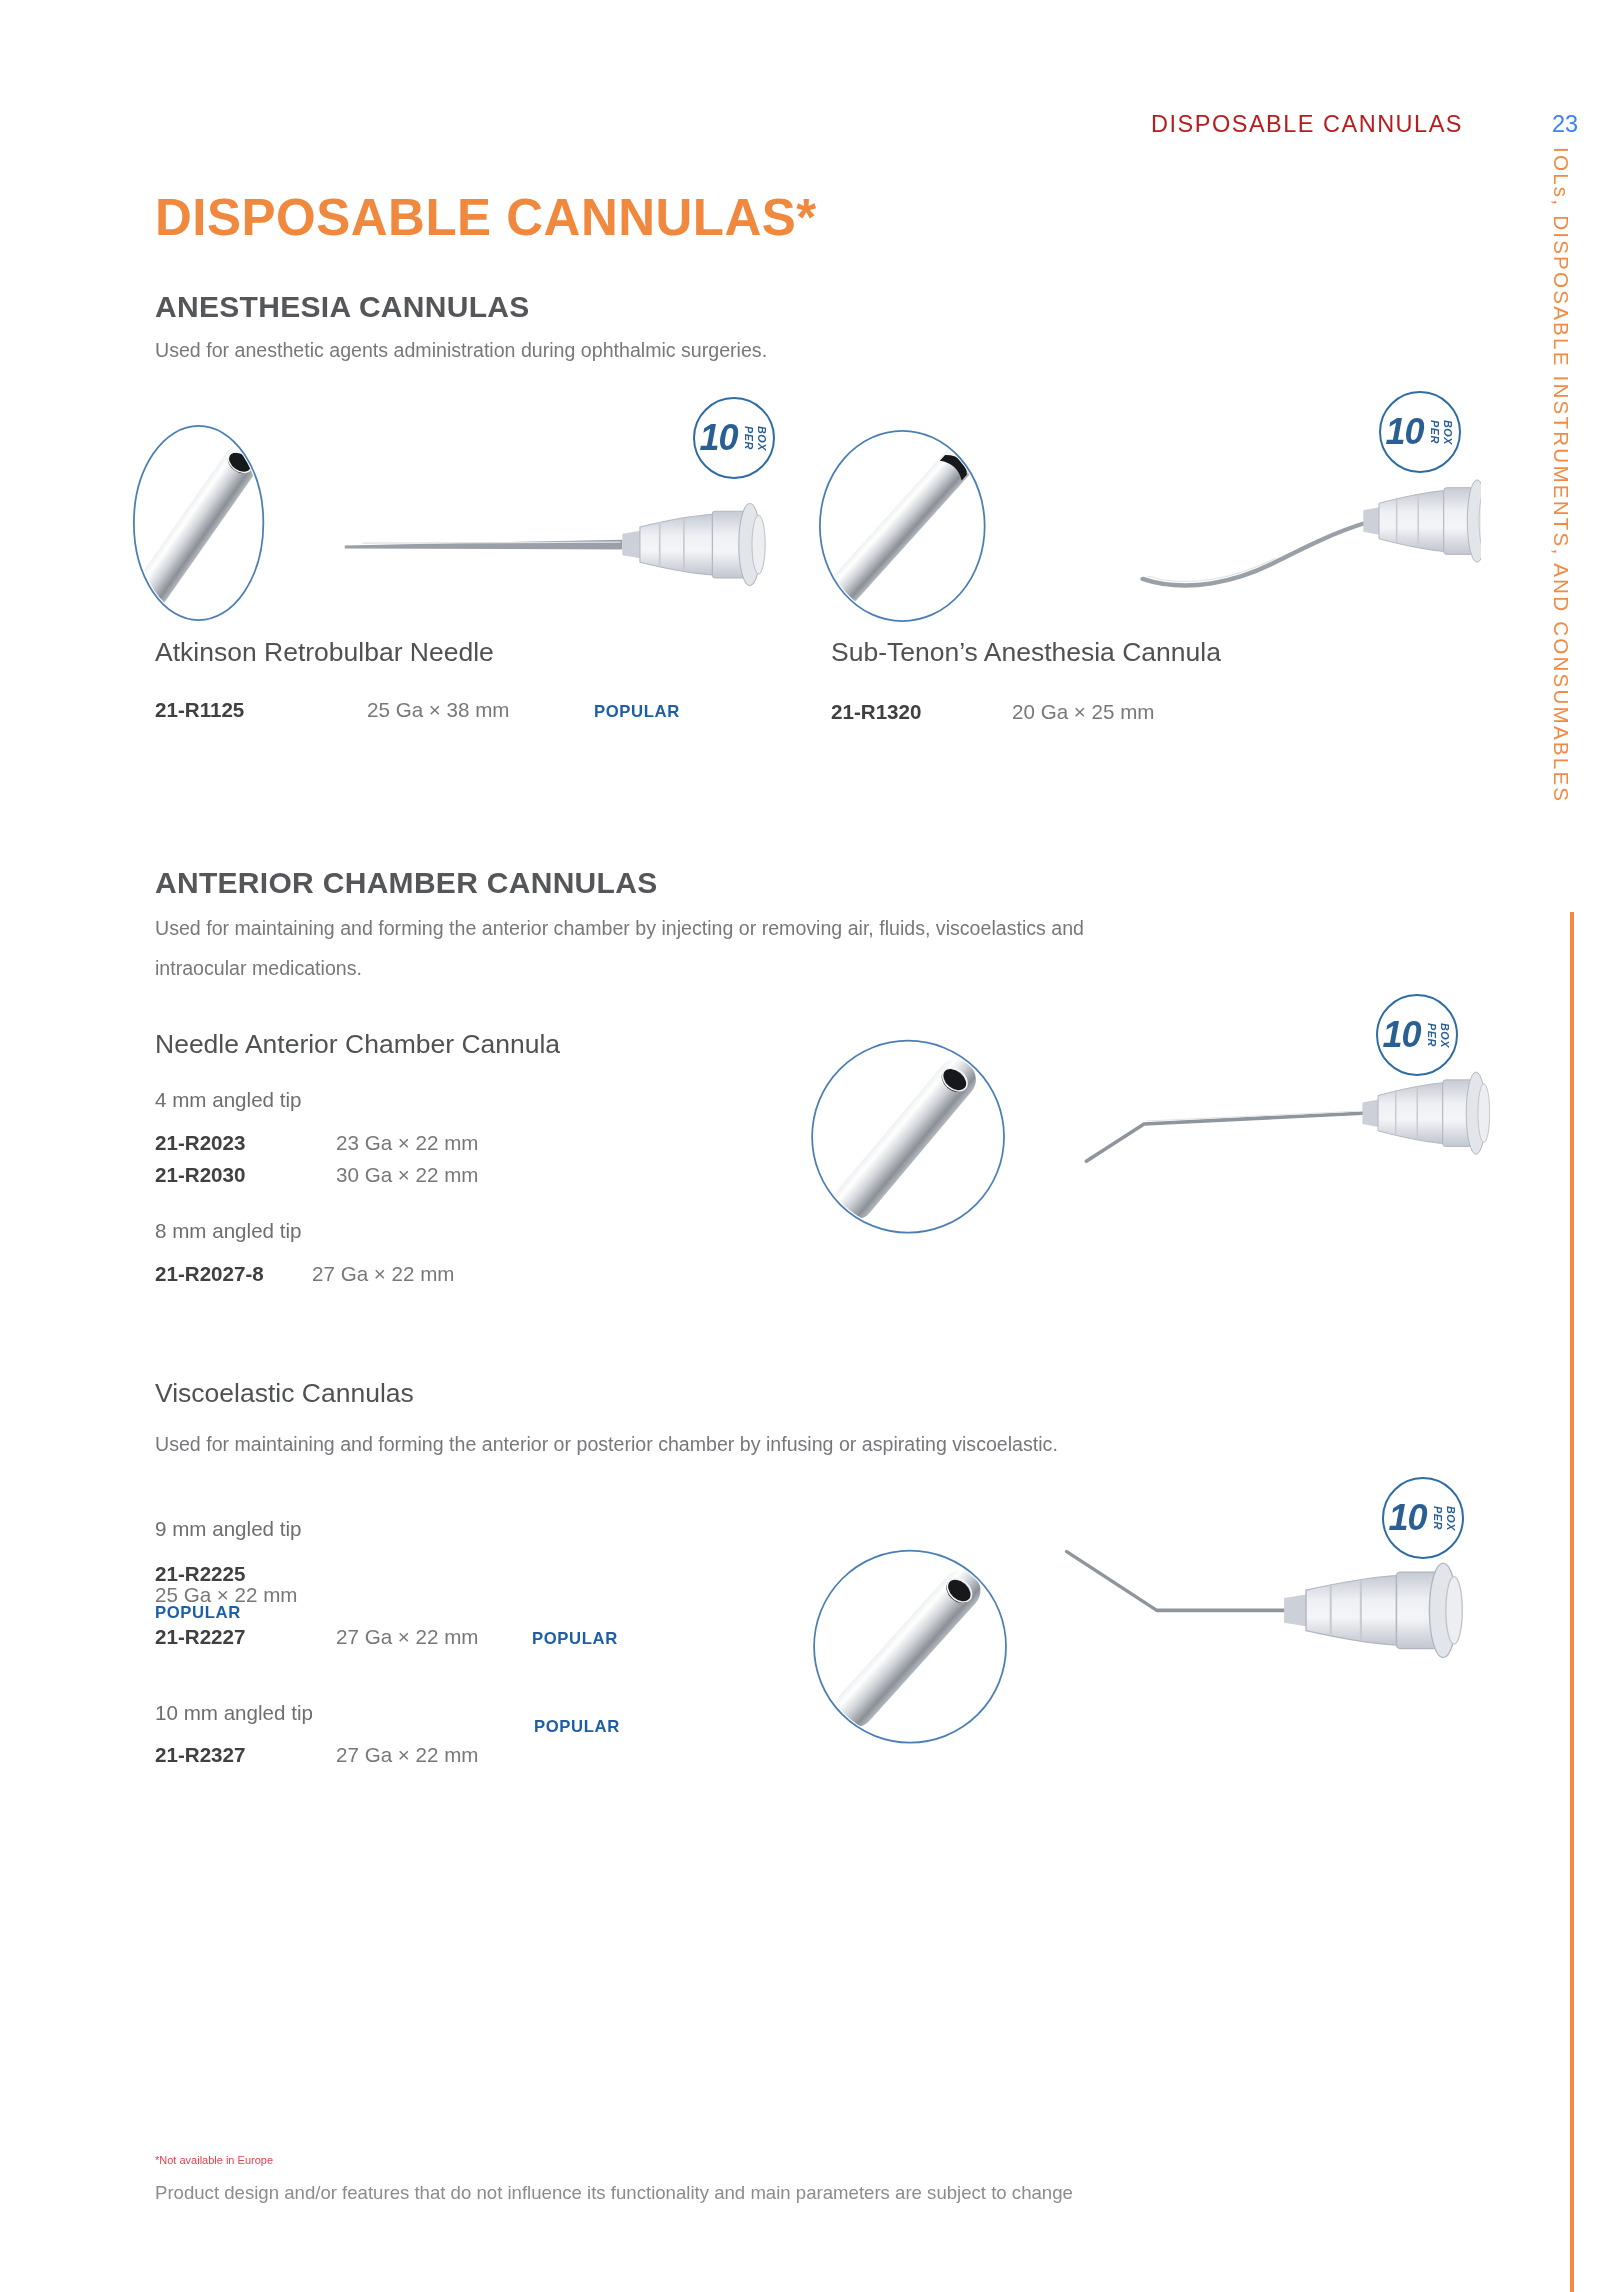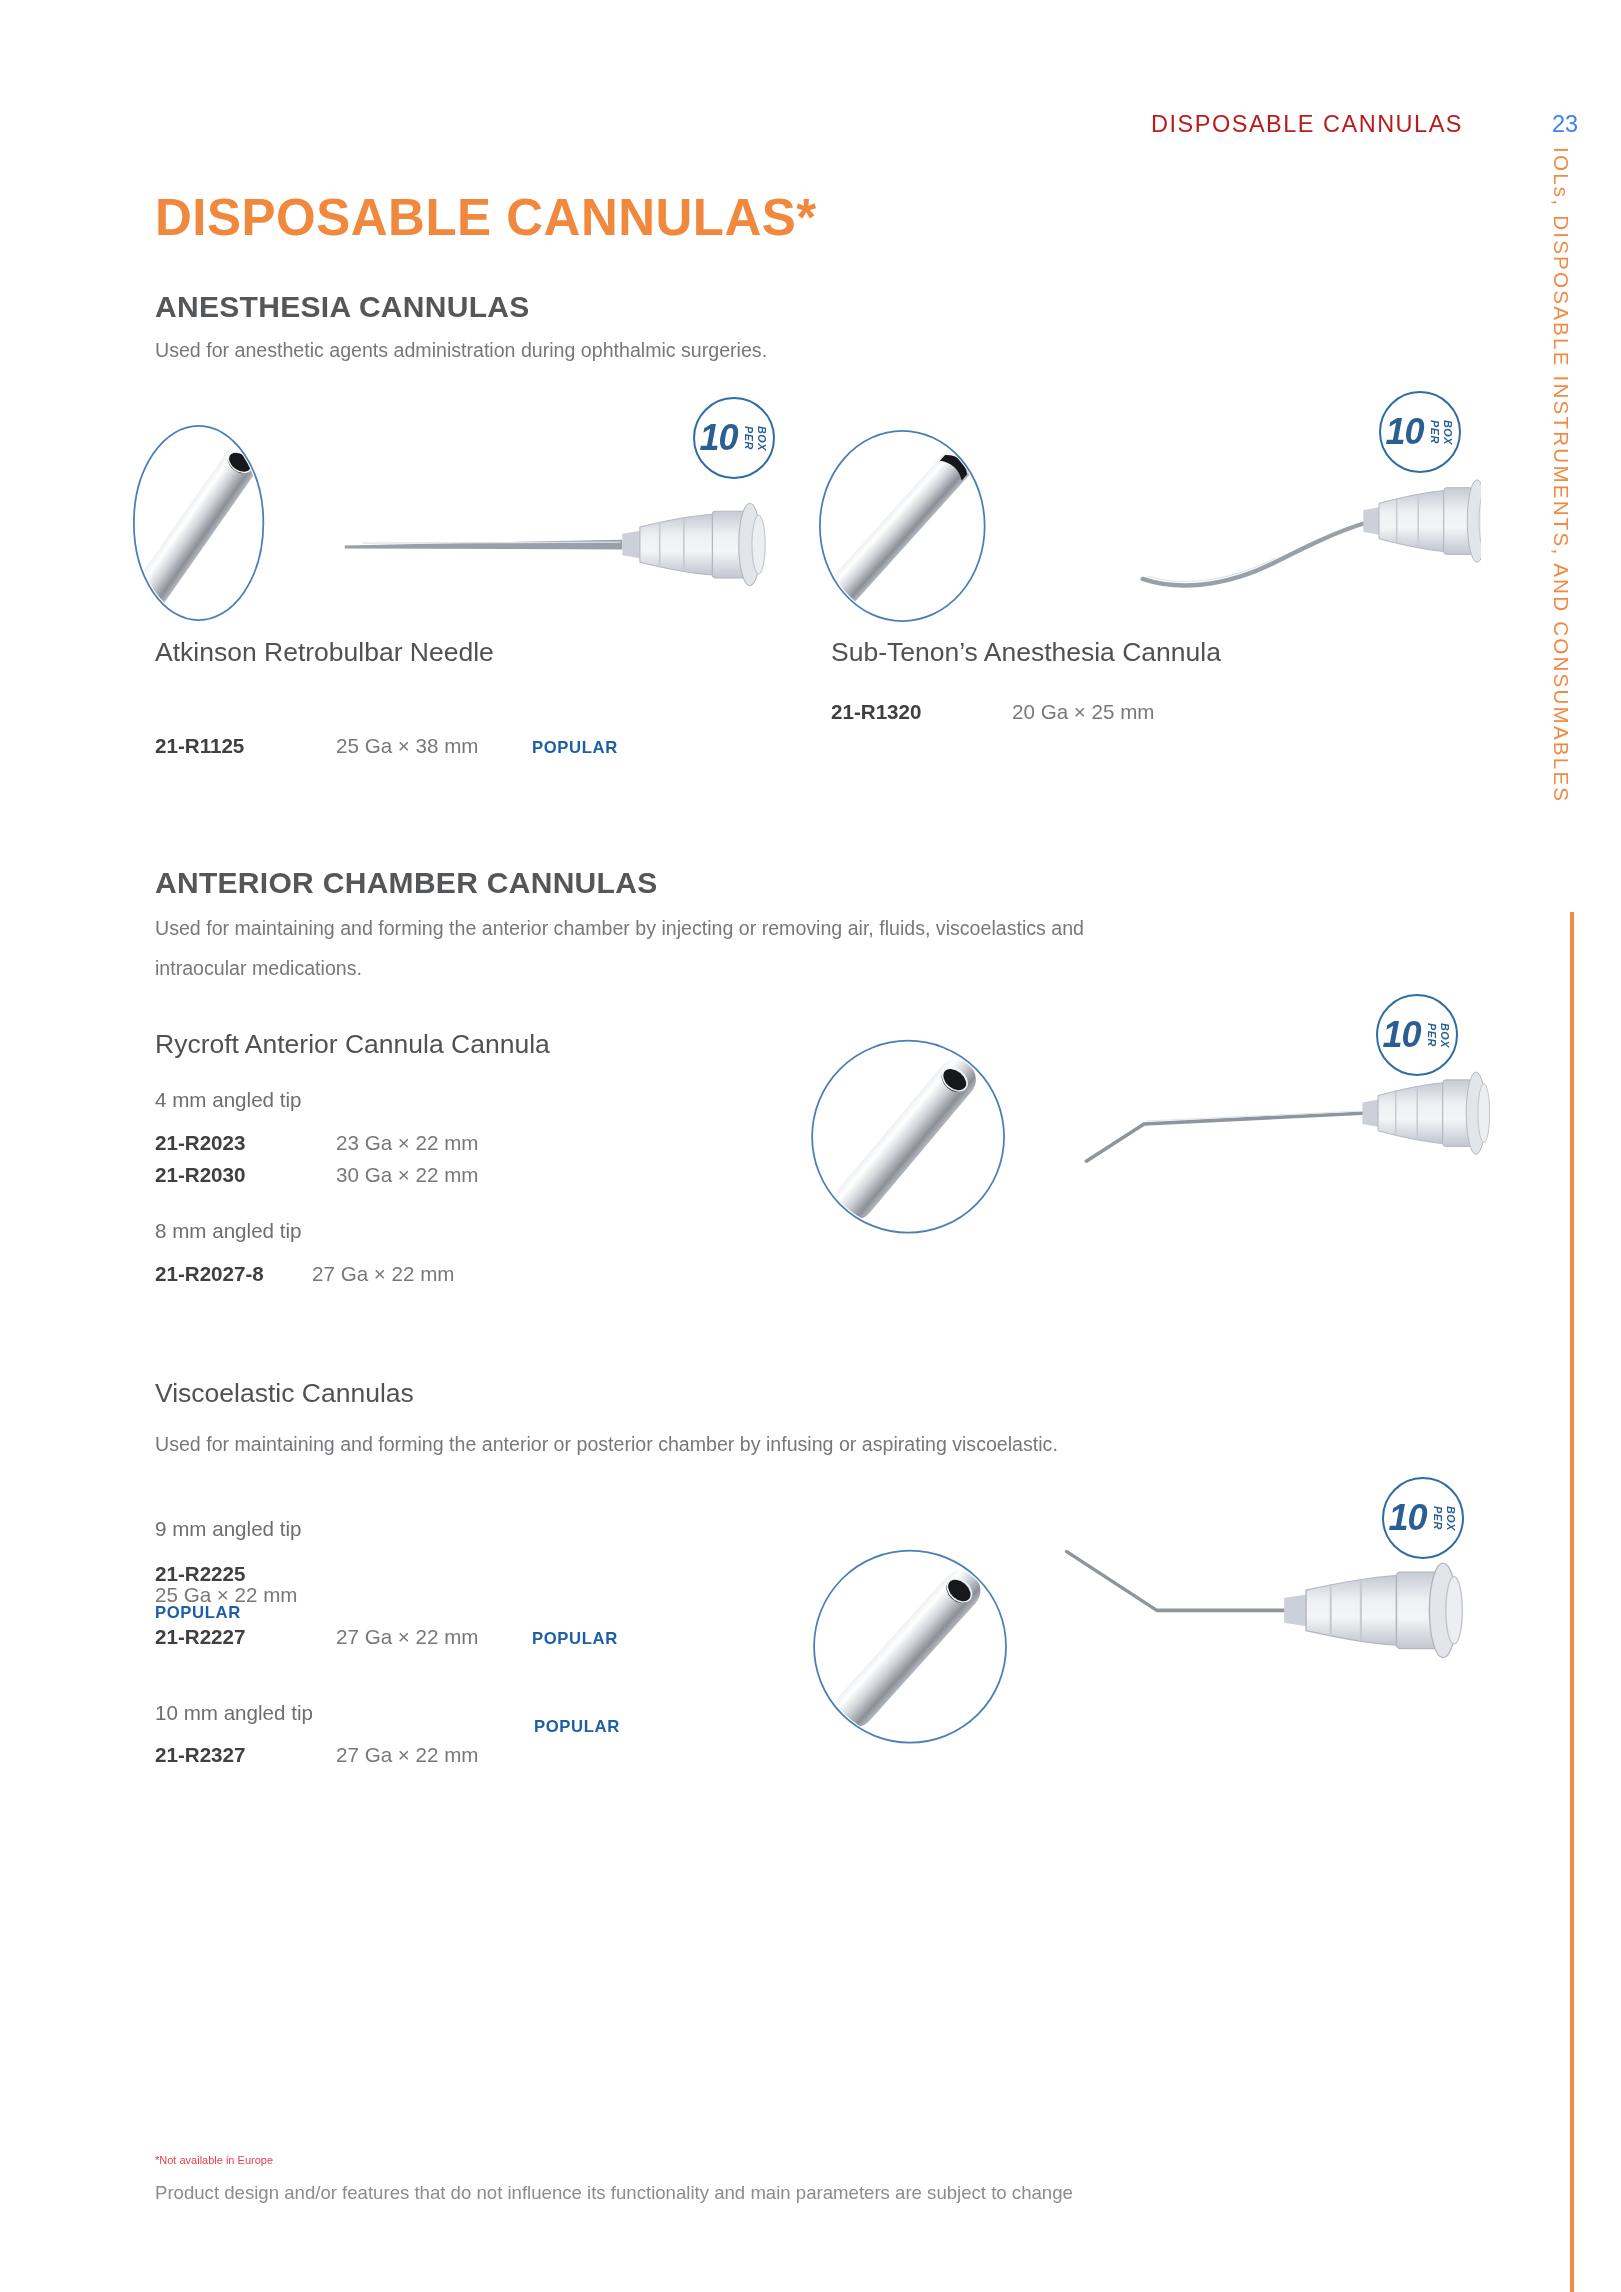--- a/index.html
+++ b/index.html
@@ -114,35 +114,35 @@
       </g>
     </g>
     <path d="M335,165 C380,180 432,168 472,147 C502,132 532,117 562,108" fill="none" stroke="#9aa0a8" stroke-width="4.5" stroke-linecap="round"></path>
     <path d="M340,162 C382,175 430,164 470,144" fill="none" stroke="#dfe2e6" stroke-width="1.2"></path>
     <use href="#hubShape" transform="translate(560,106)"></use>
   </svg>
 
   <div class="abs sub-heading" style="top:637px;left:155px;">Atkinson Retrobulbar Needle</div>
   <div class="abs sub-heading" style="top:637px;left:831px;">Sub-Tenon’s Anesthesia Cannula</div>
 
-  <div class="abs sku-row" style="top:736px;left:155px;">
+  <div class="abs sku-row" style="top:700px;left:155px;gap:31px;">
     <span class="sku">21-R1125</span>
     <span class="size">25 Ga × 38 mm</span>
     <span class="tag">POPULAR</span>
   </div>
   <div class="abs sku-row" style="top:702px;left:831px;">
     <span class="sku">21-R1320</span>
     <span class="size">20 Ga × 25 mm</span>
   </div>
 
   <div class="abs section-heading" style="top:866px;left:155px;">ANTERIOR CHAMBER CANNULAS</div>
   <div class="abs desc" style="top:917px;left:155px;">Used for maintaining and forming the anterior chamber by injecting or removing air, fluids, viscoelastics and</div>
   <div class="abs desc" style="top:957px;left:155px;">intraocular medications.</div>
 
-  <div class="abs sub-heading" style="top:1029px;left:155px;">Rycroft Anterior Cannula Cannula</div>
+  <div class="abs sub-heading" style="top:1029px;left:155px;">Needle Anterior Chamber Cannula</div>
 
   <div class="abs group-label" style="top:1088px;left:155px;">4 mm angled tip</div>
   <div class="abs sku-row" style="top:1133px;left:155px;">
     <span class="sku">21-R2023</span>
     <span class="size">23 Ga × 22 mm</span>
   </div>
   <div class="abs sku-row" style="top:1165px;left:155px;">
     <span class="sku">21-R2030</span>
     <span class="size">30 Ga × 22 mm</span>
   </div>

